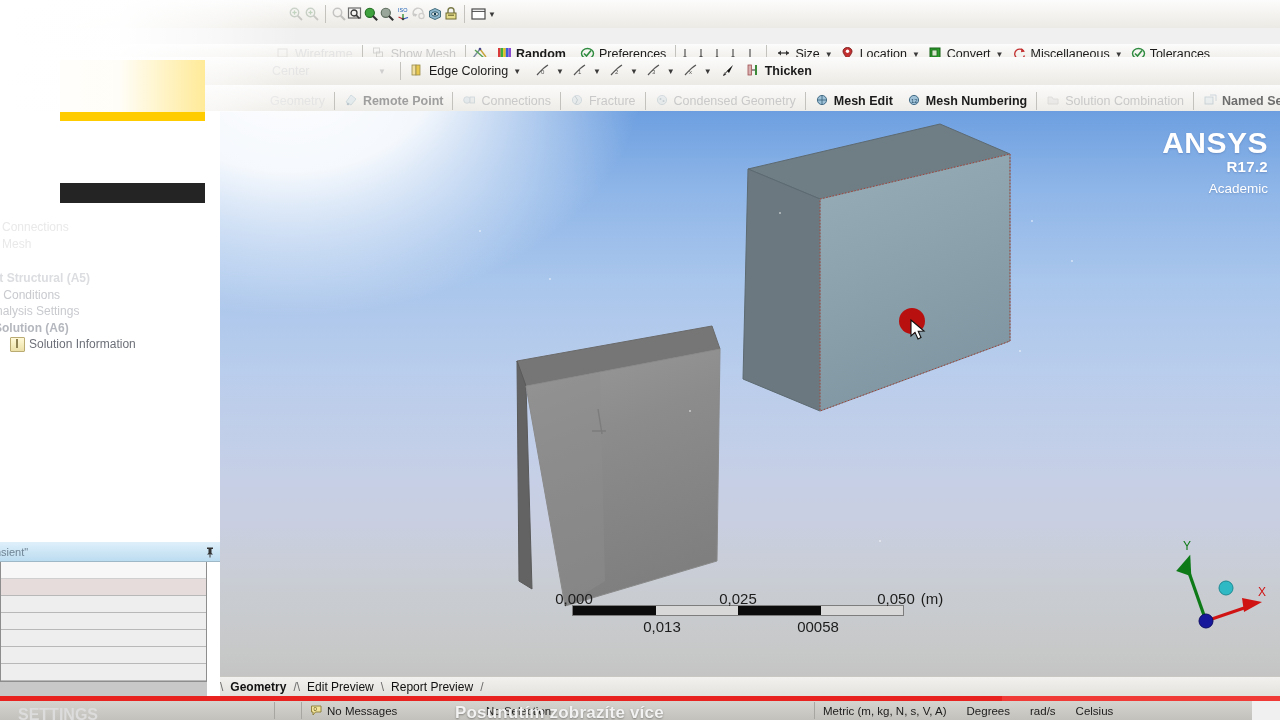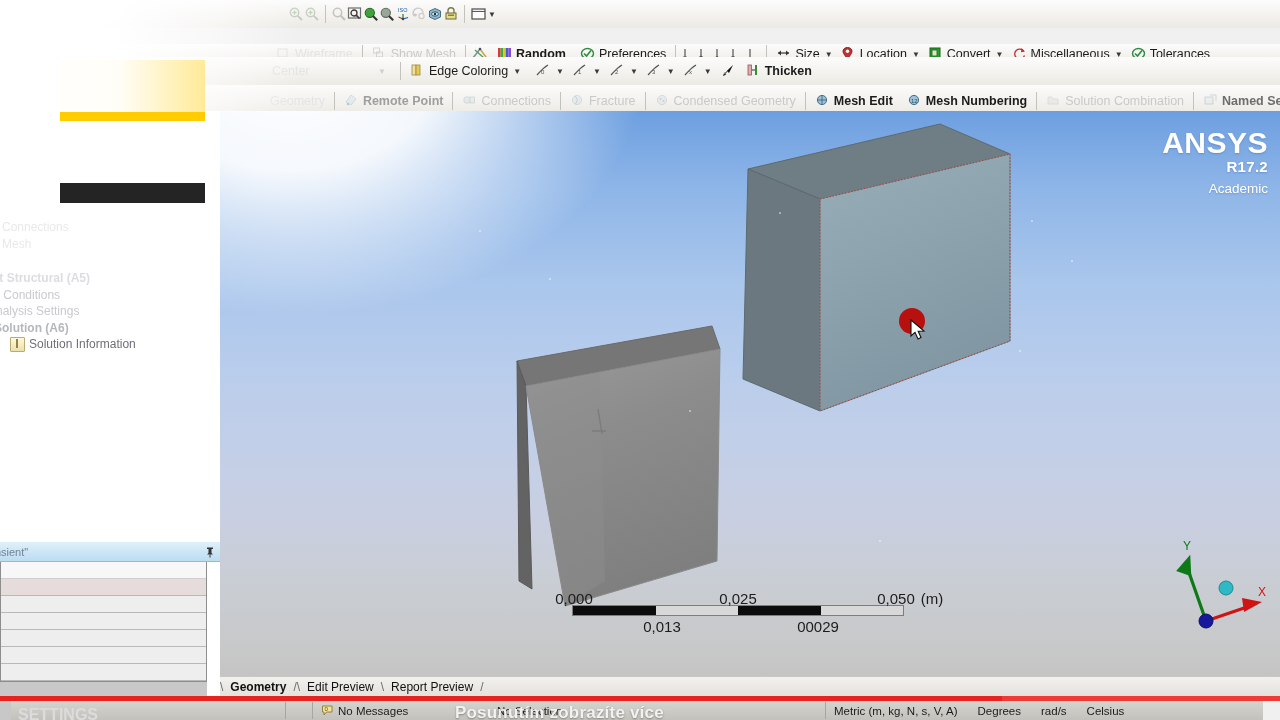--- a/index.html
+++ b/index.html
@@ -84,21 +84,21 @@
   
   #tabbar{position:absolute;left:220px;top:676px;width:1060px;height:20px;
           background:linear-gradient(#f2f1ef,#e3e1db);border-top:1px solid #c9c7c1;
           display:flex;align-items:center;font-size:12px;color:#111;}
   .vtab{padding:0 7px;height:18px;line-height:18px;position:relative;}
   .vtab.active{font-weight:bold;}
   .slash{color:#6e6e6e;}
   #redbar{position:absolute;left:0;top:696px;width:1280px;height:5px;background:#e8231f;}
   #redbar .seg2{position:absolute;right:0;top:0;width:278px;height:5px;background:#f03a36;}
   #statusbar{position:absolute;left:0;top:701px;width:1252px;height:19px;
-    background:linear-gradient(#d6d4cf,#c3c1bb);display:flex;align-items:center;font-size:11.5px;color:#1c1c1c;margin-left:11px;}
+    background:linear-gradient(#d6d4cf,#c3c1bb);display:flex;align-items:center;font-size:11.5px;color:#1c1c1c;}
   .sb-cell{height:17px;display:flex;align-items:center;gap:4px;padding:0 8px;border-left:1px solid #a8a6a1;}
   .sb-cell.nb{border-left:none;}
   #overlaytext{position:absolute;left:455px;top:703px;width:430px;font-size:17px;font-weight:bold;
       color:#f2f2f2;text-shadow:0 1px 2px rgba(0,0,0,.35);letter-spacing:.2px;z-index:40;white-space:nowrap;}
   #bottomleftghost{position:absolute;left:18px;top:706px;font-size:16px;font-weight:bold;color:#dcdcdc;z-index:40;}
 </style>
 </head>
 <body>
 
 <div id="app">
@@ -607,21 +607,21 @@
         <span class="tk" style="left:372px;">(m)</span>
       </div>
       <div class="bar">
         <div class="seg segdark"></div>
           <div class="seg seglite"></div>
         <div class="seg segdark"></div>
           <div class="seg seglite"></div>
       </div>
       <div class="bot">
         <span class="tk" style="left:102px;top:2px;">0,013</span>
-        <span class="tk" style="left:258px;top:2px;">00029</span>
+        <span class="tk" style="left:258px;top:2px;">00058</span>
       </div>
     </div>
 
     <svg id="triad" viewBox="0 0 110 105">
       <line x1="48" y1="85" x2="28" y2="28" stroke="#0d7a17" stroke-width="3.2"></line>
       <path d="M28 18 L36 38 L20 38 Z" fill="#0d7a17" transform="rotate(19 28 31)"></path>
       <text x="25" y="14" font-size="12" fill="#0d7a17" font-family="Liberation Sans">Y</text>
       <line x1="48" y1="85" x2="92" y2="70" stroke="#d01414" stroke-width="3"></line>
       <path d="M104 66 L84 62 L86 76 Z" fill="#d01414"></path>
       <text x="100" y="60" font-size="12" fill="#d01414" font-family="Liberation Sans">X</text>

